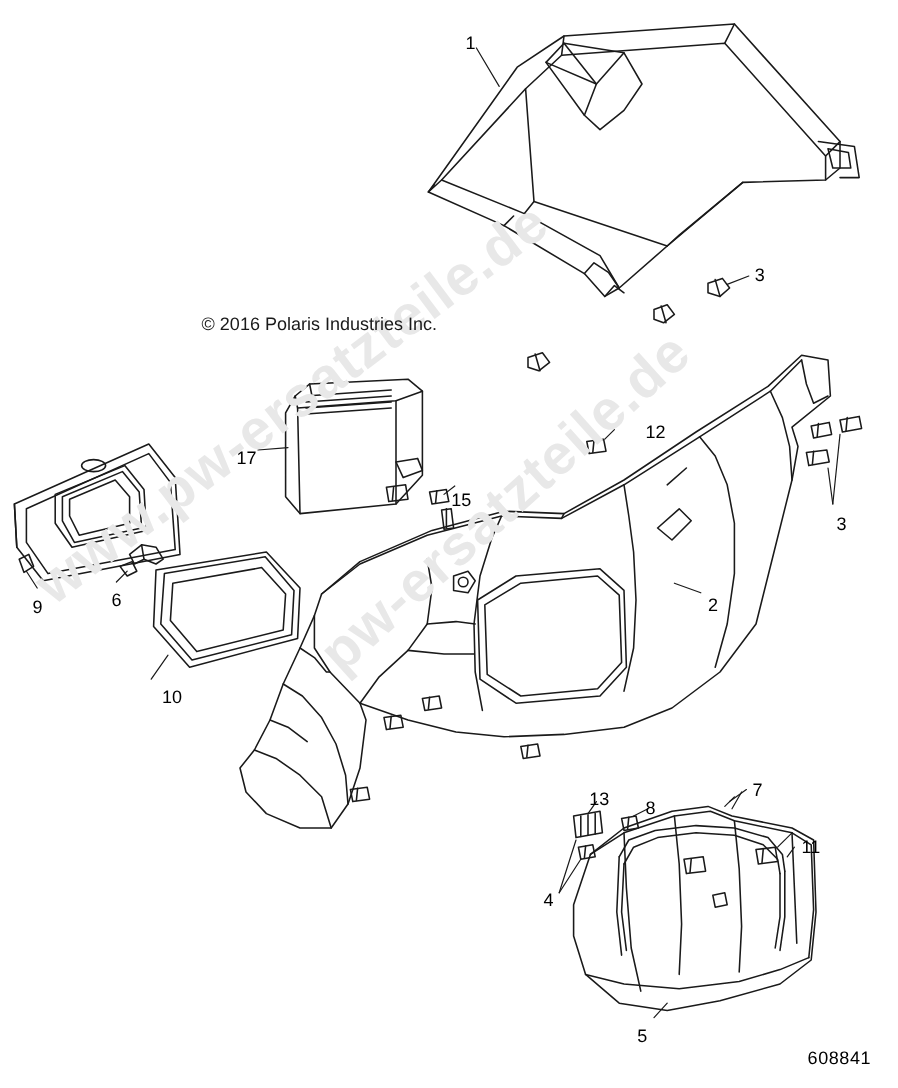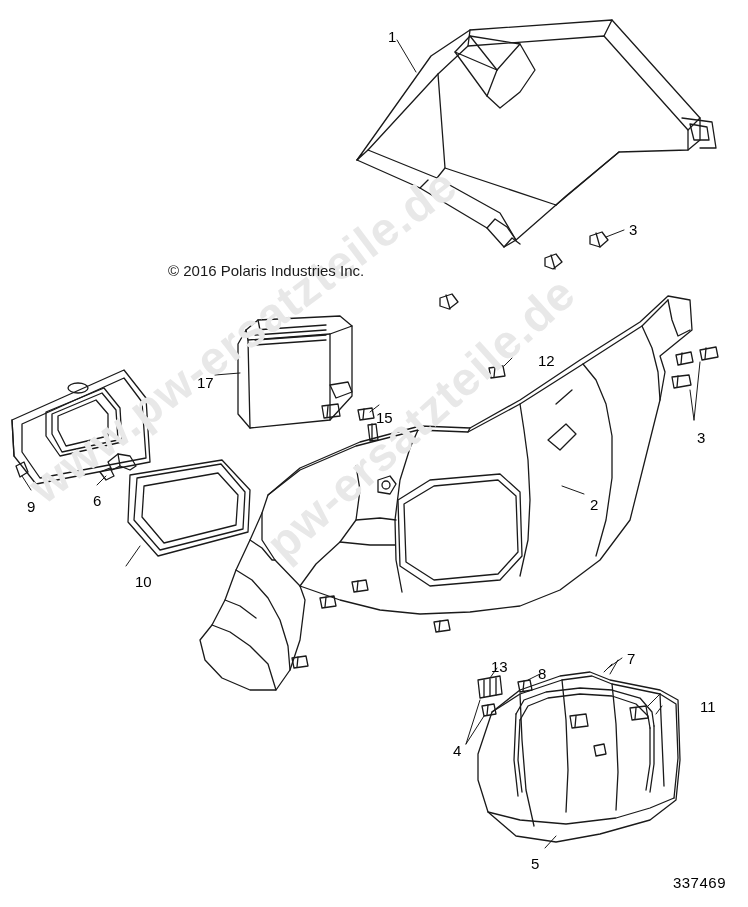--- a/index.html
+++ b/index.html
@@ -301,20 +301,20 @@
       <div class="callout" style="left: 197px; top: 374px;">17</div>
       <div class="callout" style="left: 376px; top: 409px;">15</div>
       <div class="callout" style="left: 697px; top: 429px;">3</div>
       <div class="callout" style="left: 27px; top: 498px;">9</div>
       <div class="callout" style="left: 93px; top: 492px;">6</div>
       <div class="callout" style="left: 590px; top: 496px;">2</div>
       <div class="callout" style="left: 120px; top: 573px; margin-left: 15px;">10</div>
       <div class="callout" style="left: 627px; top: 650px;">7</div>
       <div class="callout" style="left: 491px; top: 658px;">13</div>
       <div class="callout" style="left: 538px; top: 665px;">8</div>
-      <div class="callout" style="left: 700px; top: 698px; text-align: right;">11</div>
+      <div class="callout" style="left: 668px; top: 698px; text-align: right;">11</div>
       <div class="callout" style="left: 453px; top: 742px;">4</div>
       <div class="callout" style="left: 531px; top: 855px;">5</div>
     </div>
 
-  <div class="part-number">337469</div>
+  <div class="part-number">608841</div>
 
 </div>
 
 </body></html>

